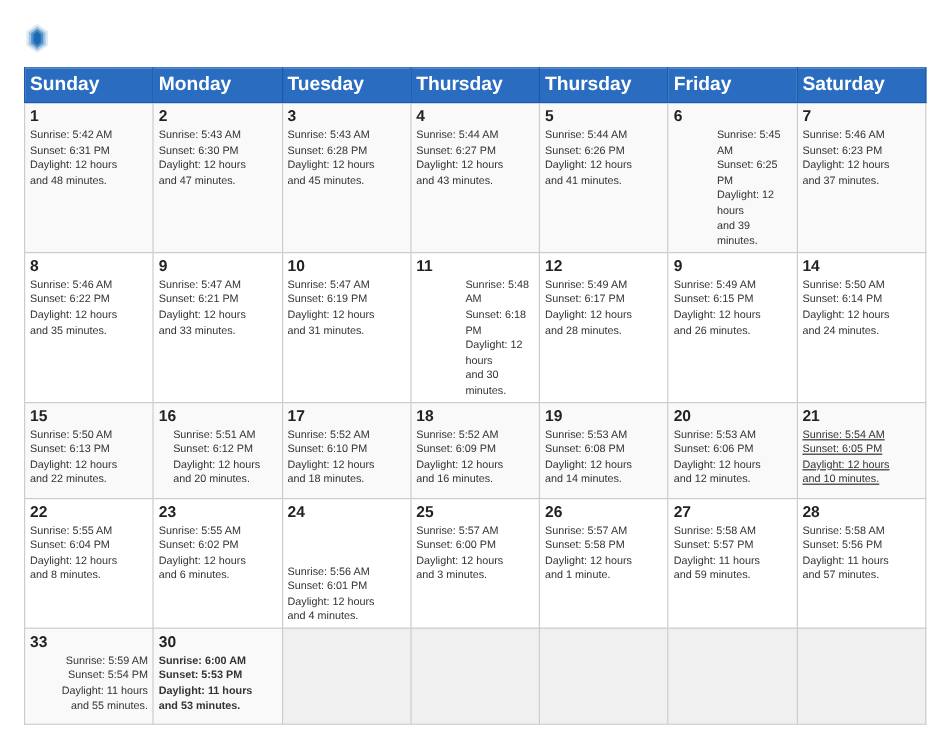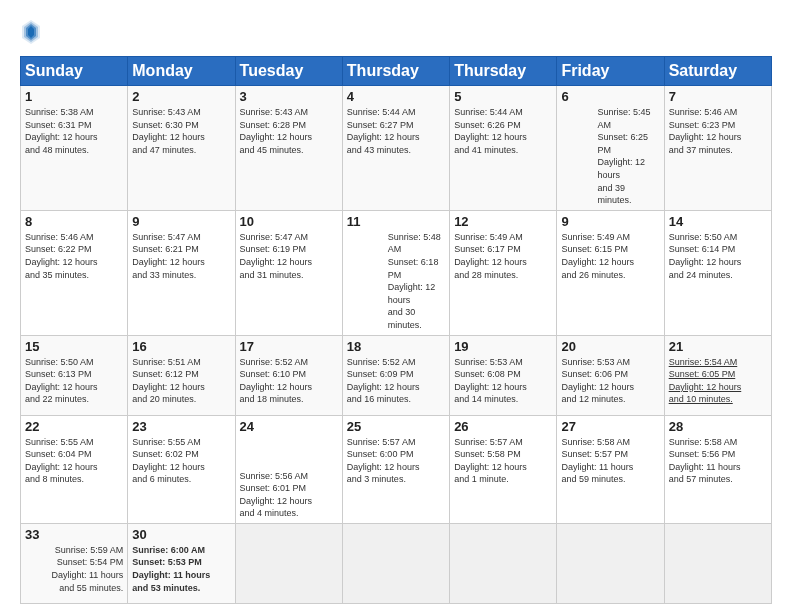--- a/index.html
+++ b/index.html
@@ -131,21 +131,21 @@
           <th>Thursday</th>
           <th>Thursday</th>
           <th>Friday</th>
           <th>Saturday</th>
         </tr>
     </thead>
     <tbody id="calendar-body">
     <tr>
           <td>
             <span class="day-num">1</span>
-            <div class="day-info" style="white-space: pre-line;">Sunrise: 5:38 AM
+            <div class="day-info" style="white-space: pre-line;">Sunrise: 5:42 AM
 Sunset: 6:31 PM
 Daylight: 12 hours
 and 48 minutes.</div>
           </td>
           <td>
             <span class="day-num">2</span>
             <div class="day-info" style="white-space: pre-line;">Sunrise: 5:43 AM
 Sunset: 6:30 PM
 Daylight: 12 hours
 and 47 minutes.</div>
@@ -240,21 +240,21 @@
         <tr>
           <td>
             <span class="day-num">15</span>
             <div class="day-info" style="white-space: pre-line;">Sunrise: 5:50 AM
 Sunset: 6:13 PM
 Daylight: 12 hours
 and 22 minutes.</div>
           </td>
           <td>
             <span class="day-num">16</span>
-            <div class="day-info" style="white-space: pre-line;">Sunrise: 5:51 AM
+            <div class="day-info" style="white-space: pre-line; margin-left: 12px;">Sunrise: 5:51 AM
 Sunset: 6:12 PM
 Daylight: 12 hours
 and 20 minutes.</div>
           </td>
           <td>
             <span class="day-num">17</span>
             <div class="day-info" style="white-space: pre-line;">Sunrise: 5:52 AM
 Sunset: 6:10 PM
 Daylight: 12 hours
 and 18 minutes.</div>

